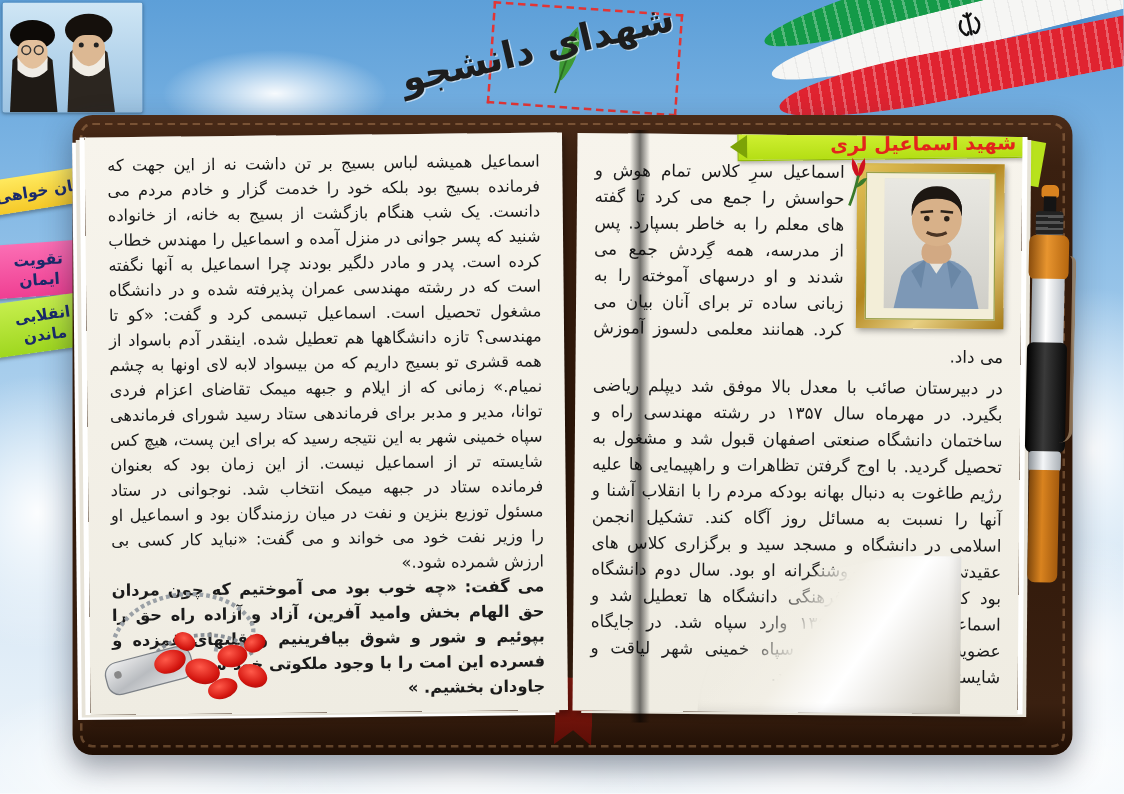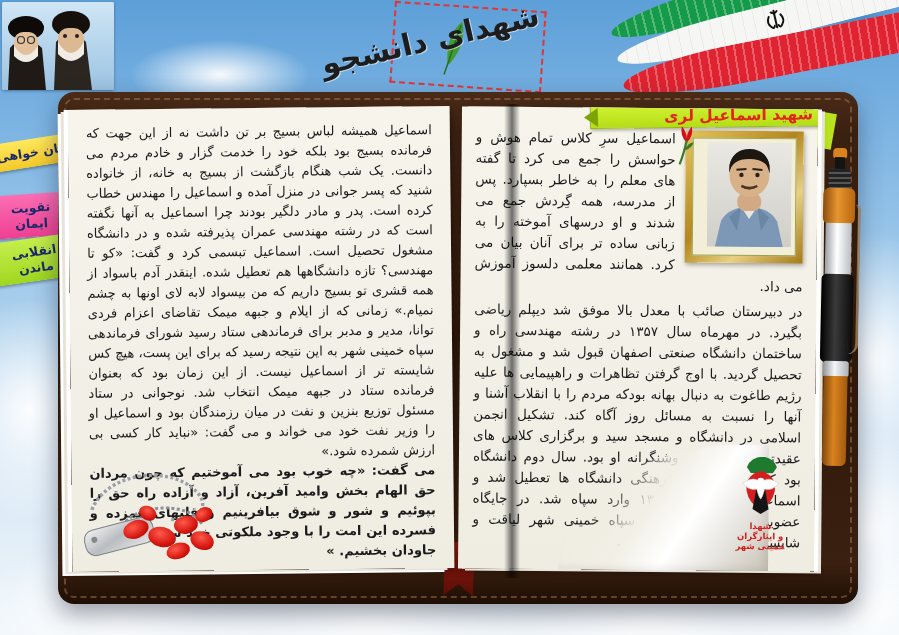--- a/index.html
+++ b/index.html
@@ -275,34 +275,20 @@
             <path d="M34 44 Q42 49 50 44 Q42 47 34 44 Z" fill="#3a2a1c"></path>
             <path d="M34 43 Q42 47 50 43" fill="none" stroke="#4a3424" stroke-width="2.4"></path>
           </svg>
         </div>
       </div>
 
       <p class="body-text">اسماعیل سرِ کلاس تمام هوش و حواسش را جمع می کرد تا گفته های معلم را به خاطر بسپارد. پس از مدرسه، همه گِردش جمع می شدند و او درسهای آموخته را به زبانی ساده تر برای آنان بیان می کرد. همانند معلمی دلسوز آموزش می داد.</p>
       <p class="body-text" style="margin-top:4px;">در دبیرستان صائب با معدل بالا موفق شد دیپلم ریاضی بگیرد. در مهرماه سال ۱۳۵۷ در رشته مهندسی راه و ساختمان دانشگاه صنعتی اصفهان قبول شد و مشغول به تحصیل گردید. با اوج گرفتن تظاهرات و راهپیمایی ها علیه رژیم طاغوت به دنبال بهانه بودکه مردم را با انقلاب آشنا و آنها را نسبت به مسائل روز آگاه کند. تشکیل انجمن اسلامی در دانشگاه و مسجد سید و برگزاری کلاس های عقیدتی از اقدامات روشنگرانه او بود. سال دوم دانشگاه بود که بعلت انقلاب فرهنگی دانشگاه ها تعطیل شد و اسماعیل در تابستان ۱۳۵۹ وارد سپاه شد. در جایگاه عضویت شورای فرماندهی سپاه خمینی شهر لیاقت و شایستگی خود را به اثبات رساند.</p>
 
       <div class="curl"></div>
-      <div class="stamp">
-        <svg width="56" height="58" viewBox="0 0 56 58">
-          <path d="M14 10 A16 16 0 0 1 44 10 L40 16 L18 16 Z" fill="#1d7a2e"></path>
-          <path d="M28 14 Q44 18 42 34 Q40 46 28 52 Q16 46 14 34 Q12 18 28 14 Z" fill="#d31f1f"></path>
-          <path d="M24 30 L32 30 L36 52 L28 57 L20 52 Z" fill="#141414"></path>
-          <path d="M10 26 Q22 18 28 26 Q34 18 46 26 Q40 34 32 32 Q30 40 28 42 Q26 40 24 32 Q16 34 10 26 Z" fill="#ffffff" stroke="#cfcfcf" stroke-width=".6"></path>
-          <circle cx="28" cy="24" r="3.4" fill="#ffffff"></circle>
-        </svg>
-        <div class="stamp-lines">
-          <span class="stamp-line">شهدا</span>
-          <span class="stamp-line">و ایثارگران</span>
-          <span class="stamp-line">خمینی شهر</span>
-        </div>
-      </div>
     </div>
 
     <div class="spine"></div>
   </div>
 
   <div class="pen">
     <div class="pen-knob"></div>
     <div class="pen-plunger"></div>
     <div class="pen-ridge"></div>
     <div class="pen-collar"></div>

